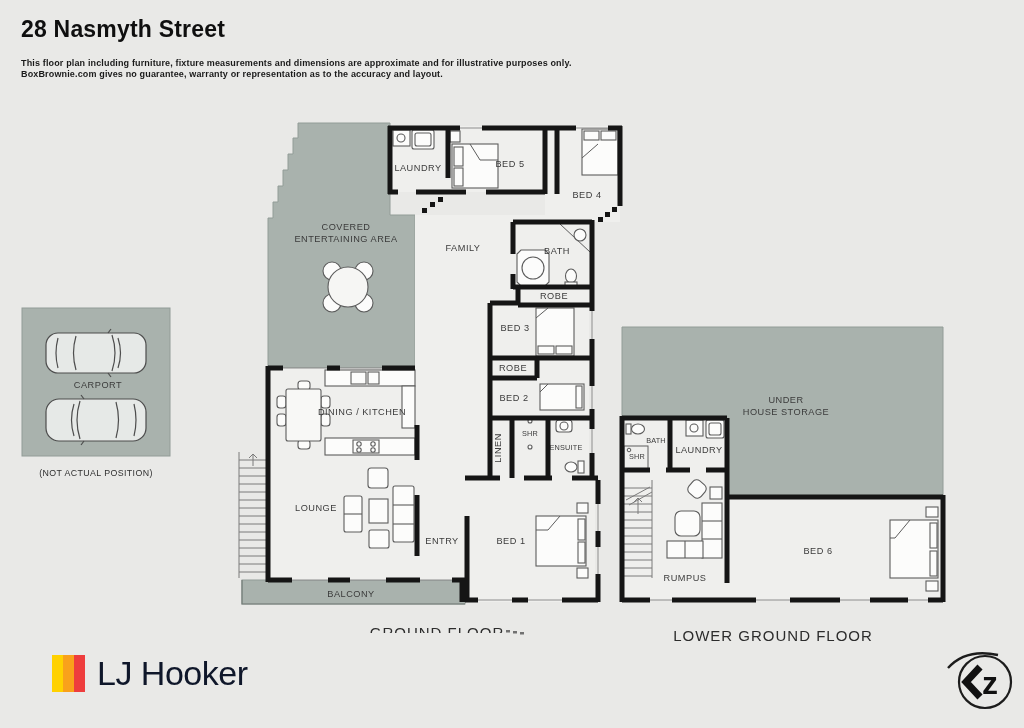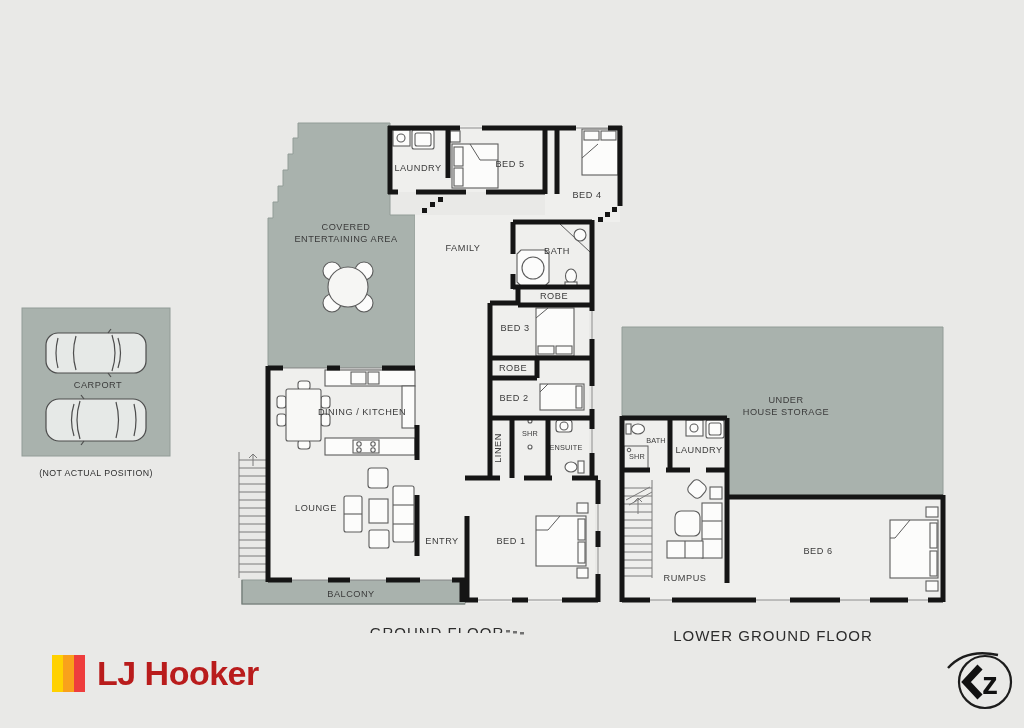--- a/index.html
+++ b/index.html
@@ -23,27 +23,30 @@
   .furn{stroke:#5c5c5c;stroke-width:1.1;fill:#fcfcfb;}
   .furnl{stroke:#5c5c5c;stroke-width:1;fill:none;}
   .stair{stroke:#7a7a7a;stroke-width:1;fill:none;}
   .out{fill:#a9b2ad;stroke:#929c97;stroke-width:1;}
   .rm{fill:#efefed;}
   .dash{fill:#151515;}
   .lj{position:absolute;left:52px;top:654px;display:flex;align-items:center;}
   .lj-sq{width:33px;height:37px;display:flex;overflow:hidden;}
   .lj-sq div{flex:1;}
   .s1{background:#ffd100;} .s2{background:#f9a11b;} .s3{background:#ee3d3d;}
-  .lj-name{margin-left:12px;font-size:34px;font-weight:700;color:#b91c1c;letter-spacing:-.5px;}
+  .lj-name{margin-left:12px;font-size:34px;font-weight:400;color:#0f172a;letter-spacing:-.5px;}
   .kz{position:absolute;left:936px;top:646px;}
 </style>
 </head>
 <body>
 
 <div class="hdr">
+  <h1>28 Nasmyth Street</h1>
+  <p class="disc">This floor plan including furniture, fixture measurements and dimensions are approximate and for illustrative purposes only.</p>
+  <p class="disc">BoxBrownie.com gives no guarantee, warranty or representation as to the accuracy and layout.</p>
 </div>
 
 <svg class="plan" width="1024" height="728" viewBox="0 0 1024 728">
 
   <g>
 
     <polygon class="out" points="298,123 390,123 390,215 415,215 415,368 268,368 268,218 273,218 273,202 278,202 278,186 283,186 283,170 288,170 288,154 293,154 293,138 298,138"></polygon>
 
     <rect class="out" x="242" y="580" width="223" height="24"></rect>
 

